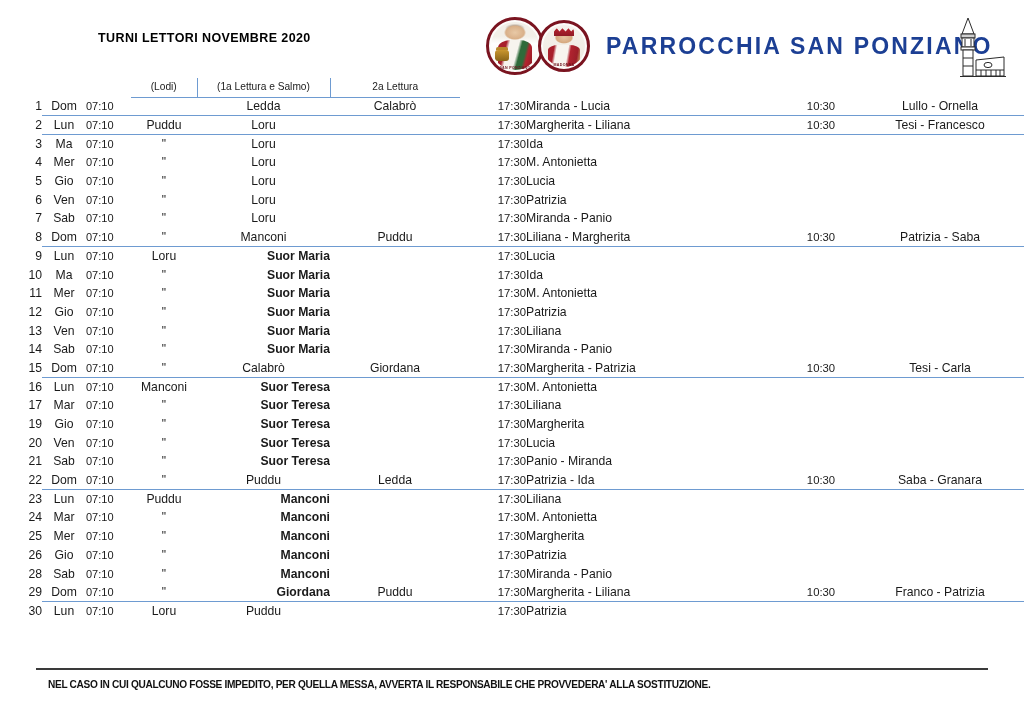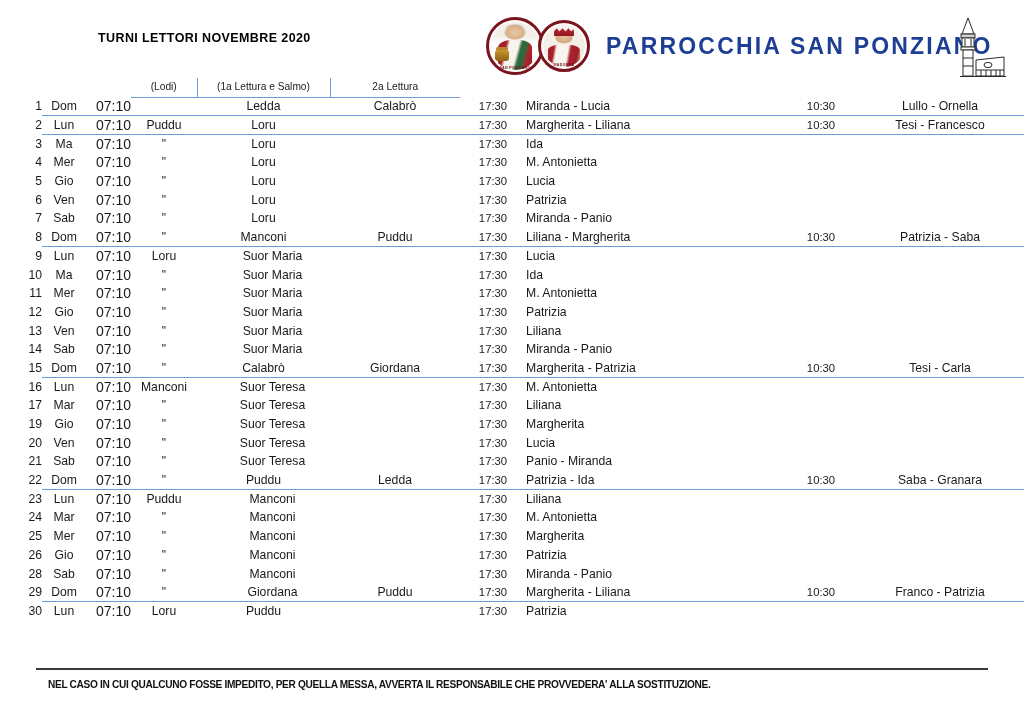--- a/index.html
+++ b/index.html
@@ -180,26 +180,26 @@
   }
   thead tr.head-row th.blank { border-bottom: none; }
   thead tr.head-row th.sep-left { border-left: 1.4px solid #6e9bd1; }
 
   tbody tr { height: 18.7px; }
   tbody tr.rule > td { border-bottom: 1.2px solid #6e9bd1; }
   tbody tr.rule > td.norule { border-bottom: none; }
 
   td.num   { text-align: right;  padding-right: 7px; font-size: 12.2px; }
   td.day   { text-align: center; font-size: 12.2px; }
-  td.t1    { text-align: right; font-size: 14px; }
+  td.t1    { text-align: left; font-size: 11px; }
   td.lodi  { text-align: center; font-size: 12.2px; }
   td.l1    { text-align: center; font-size: 12.2px; }
-  td.l1.lft{ text-align: center; padding-left: 18px; }
+  td.l1.lft{ text-align: right; padding-left: 18px; font-weight: bold; }
   td.l2    { text-align: center; font-size: 12.2px; }
-  td.t2    { text-align: center; font-size: 11.3px; }
+  td.t2    { text-align: right; font-size: 11.3px; }
   td.ev    { text-align: left; font-size: 12.2px; }
   td.t3    { text-align: center; font-size: 11.3px; }
   td.mor   { text-align: center; font-size: 12.2px; }
   .ditto   { font-size: 12px; }
 
   
   #footer {
     position: absolute;
     left: 0;
     top: 668px;

